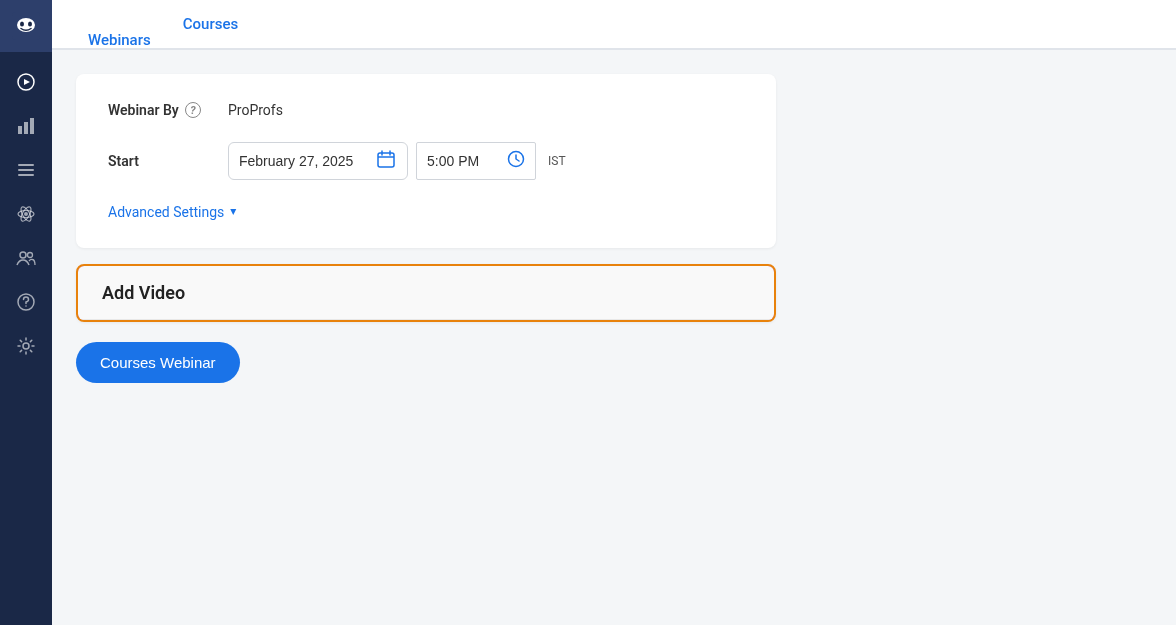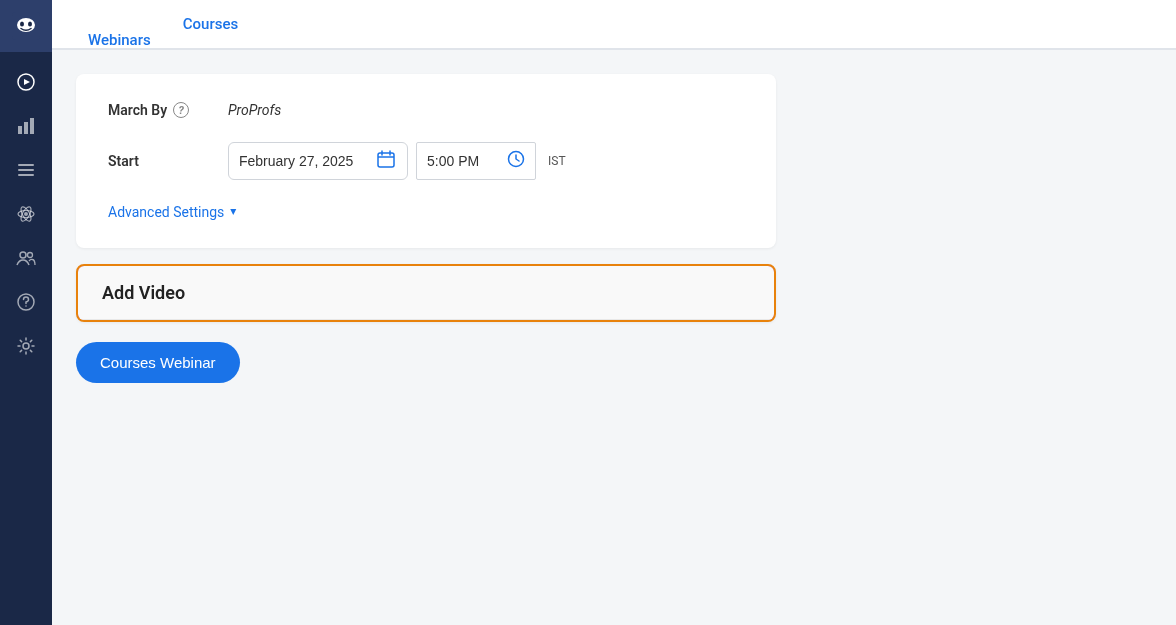--- a/index.html
+++ b/index.html
@@ -126,21 +126,20 @@
       font-size: 11px;
       color: #888;
       cursor: pointer;
       font-style: italic;
       font-weight: bold;
     }
 
     .form-value {
       font-size: 14px;
       color: #333;
-      font-style: italic;
     }
 
     .form-inputs {
       display: flex;
       align-items: center;
       gap: 8px;
     }
 
     .date-input {
       display: flex;
@@ -327,21 +326,21 @@
     <div class="tab active">Webinars</div>
     <div class="tab">Courses</div>
   </div>
 
   <div class="content">
 
     <div class="form-card">
 
       <div class="form-row">
         <div class="form-label">
-          <span>March By</span>
+          <span>Webinar By</span>
           <span class="help-icon">?</span>
         </div>
         <div class="form-value">ProProfs</div>
       </div>
 
       <div class="form-row">
         <div class="form-label">Start</div>
         <div class="form-inputs">
           <div class="date-input">
             <input type="text" readonly="" value="February 27, 2025" style="">

